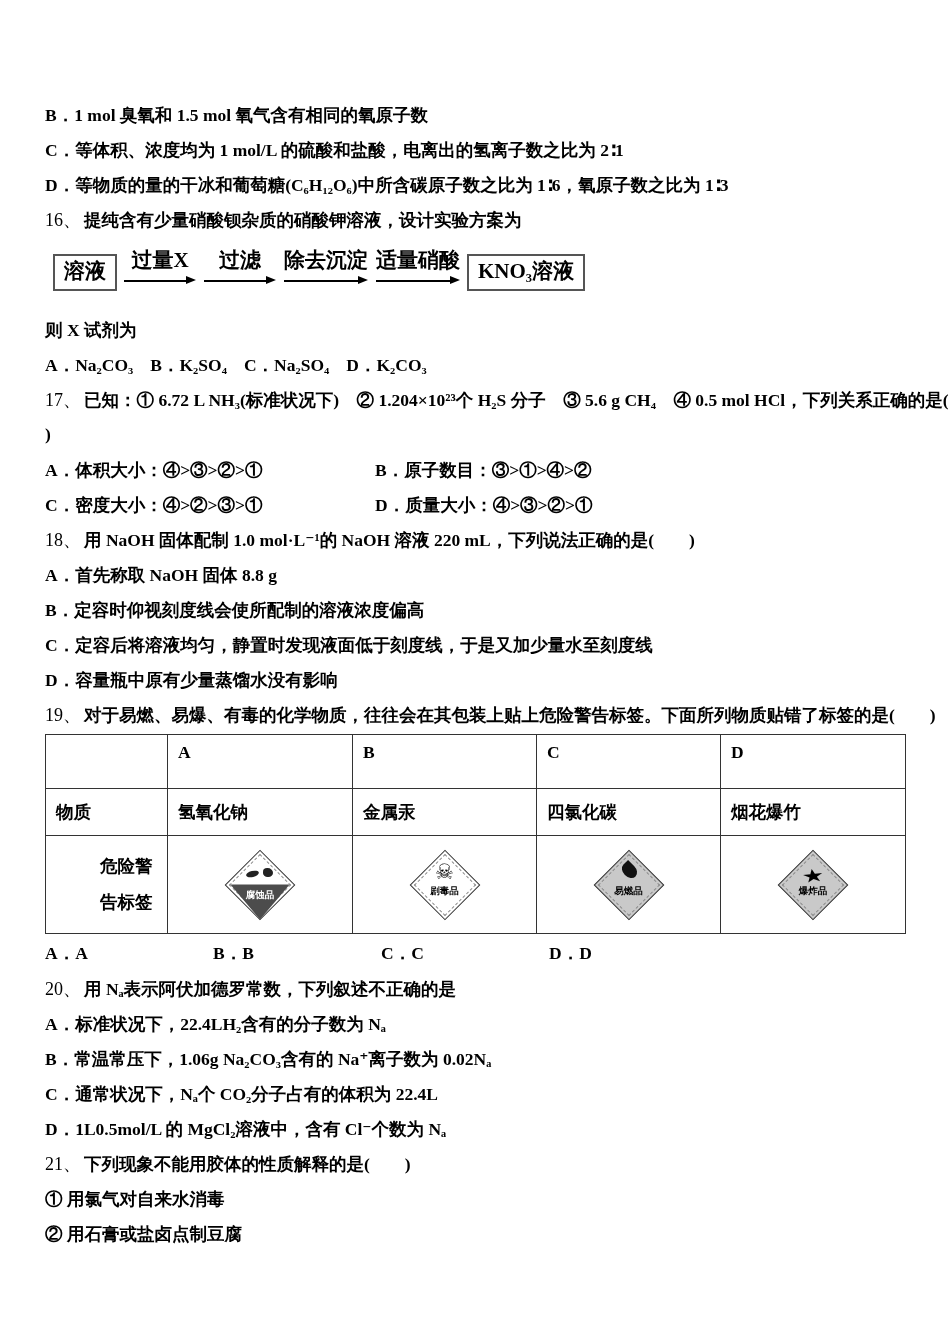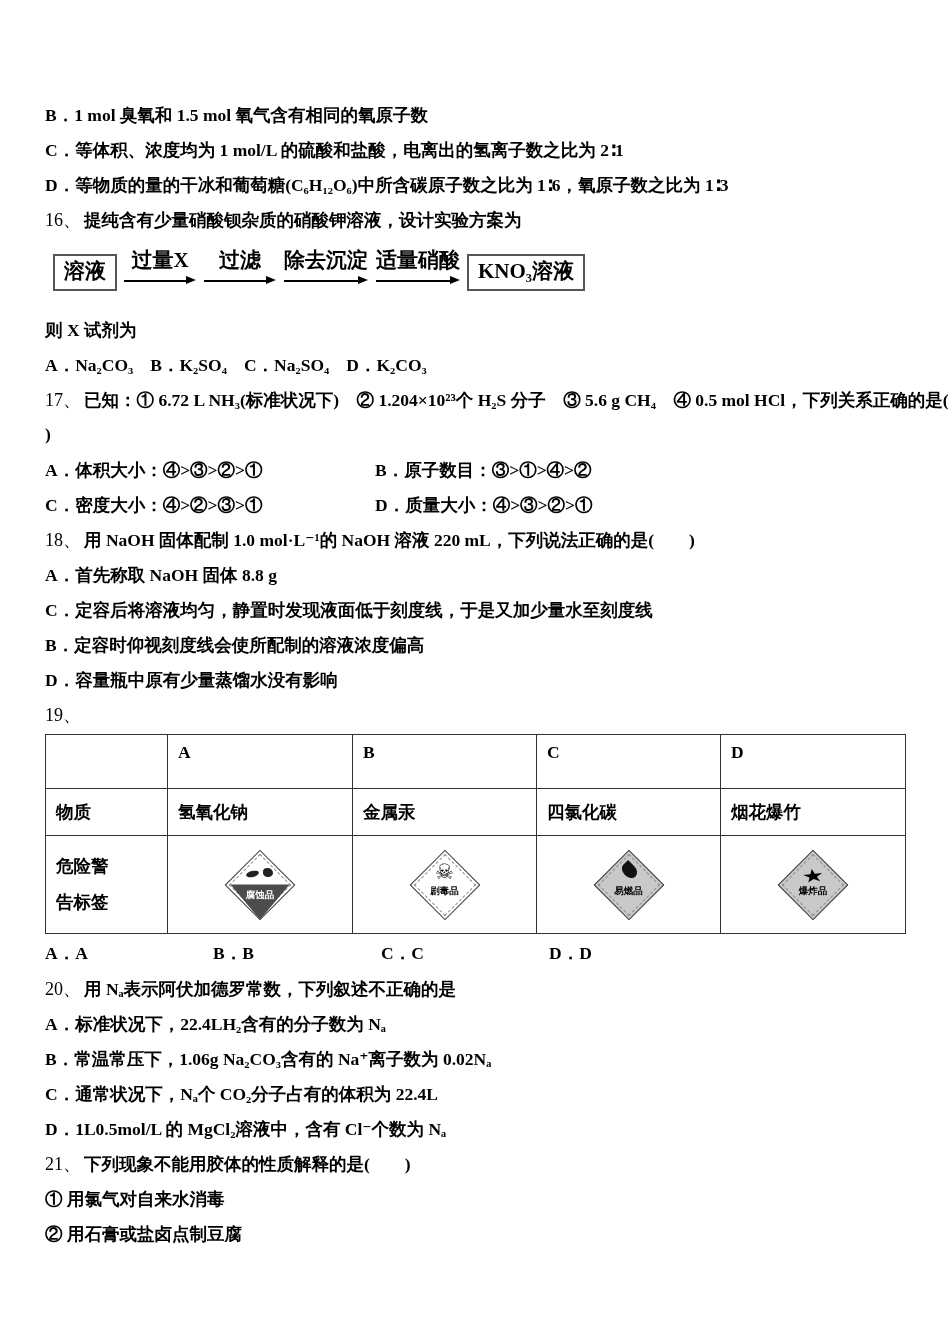--- a/index.html
+++ b/index.html
@@ -26,21 +26,21 @@
   .arr::before { content:''; position:absolute; left:0; right:7px; top:3.5px; height:2px; background:#000; }
   .arr::after { content:''; position:absolute; right:0; top:0; width:0; height:0;
     border-left:10px solid #000; border-top:4.5px solid transparent; border-bottom:4.5px solid transparent; }
 
   
   table.warn { border-collapse:collapse; width:860px; table-layout:fixed; margin:2px 0 0 0; }
   table.warn td { border:1.8px solid #333; padding:0 10px; font-size:17.5px; overflow:hidden; }
   tr.r-head td { height:46px; vertical-align:top; padding-top:7px; }
   tr.r-sub td  { height:46px; vertical-align:middle; }
   tr.r-icon td { height:97px; vertical-align:middle; }
-  .two-line span { display:block; line-height:1; }
+  .two-line span { display:block; line-height:1;margin-left:44px; }
   .two-line span:first-child { margin-bottom:18px; }
 
   
   .dmd { position:relative; width:78px; height:78px; margin:0 auto; }
   .sq { position:absolute; left:14px; top:14px; width:50px; height:50px; transform:rotate(45deg);
         border:1.3px solid #333; background:#fff; box-sizing:border-box; }
   .sq::before { content:''; position:absolute; inset:2px; border:1px dashed #888; }
   .flammable .sq, .explosive .sq { background:#c9c9c9; }
   .corrosive .half { position:absolute; inset:0; clip-path:polygon(50% 95%, 12% 50%, 88% 50%); background:#4c4c4c; }
   .ilabel { position:absolute; left:0; right:0; top:41px; text-align:center; font-size:9.5px; line-height:1; }
@@ -108,26 +108,27 @@
   <div class="optpair">
     <span>C．密度大小：④&gt;②&gt;③&gt;①</span>
     <span>D．质量大小：④&gt;③&gt;②&gt;①</span>
   </div>
 
   <div class="line">
     <span class="qnum">18、</span>
     <span>用 NaOH 固体配制 1.0 mol·L⁻¹的 NaOH 溶液 220 mL，下列说法正确的是(　　)</span>
   </div>
   <div class="line">A．首先称取 NaOH 固体 8.8 g</div>
+  <div class="line">B．定容时仰视刻度线会使所配制的溶液浓度偏高</div>
   <div class="line">C．定容后将溶液均匀，静置时发现液面低于刻度线，于是又加少量水至刻度线</div>
-  <div class="line">B．定容时仰视刻度线会使所配制的溶液浓度偏高</div>
   <div class="line">D．容量瓶中原有少量蒸馏水没有影响</div>
 
   <div class="line">
     <span class="qnum">19、</span>
+    <span>对于易燃、易爆、有毒的化学物质，往往会在其包装上贴上危险警告标签。下面所列物质贴错了标签的是(　　)</span>
   </div>
 
   <table class="warn">
     <colgroup>
         <col style="width:122px">
         <col style="width:185px">
         <col style="width:184px">
         <col style="width:184px">
         <col style="width:185px">
       </colgroup>

